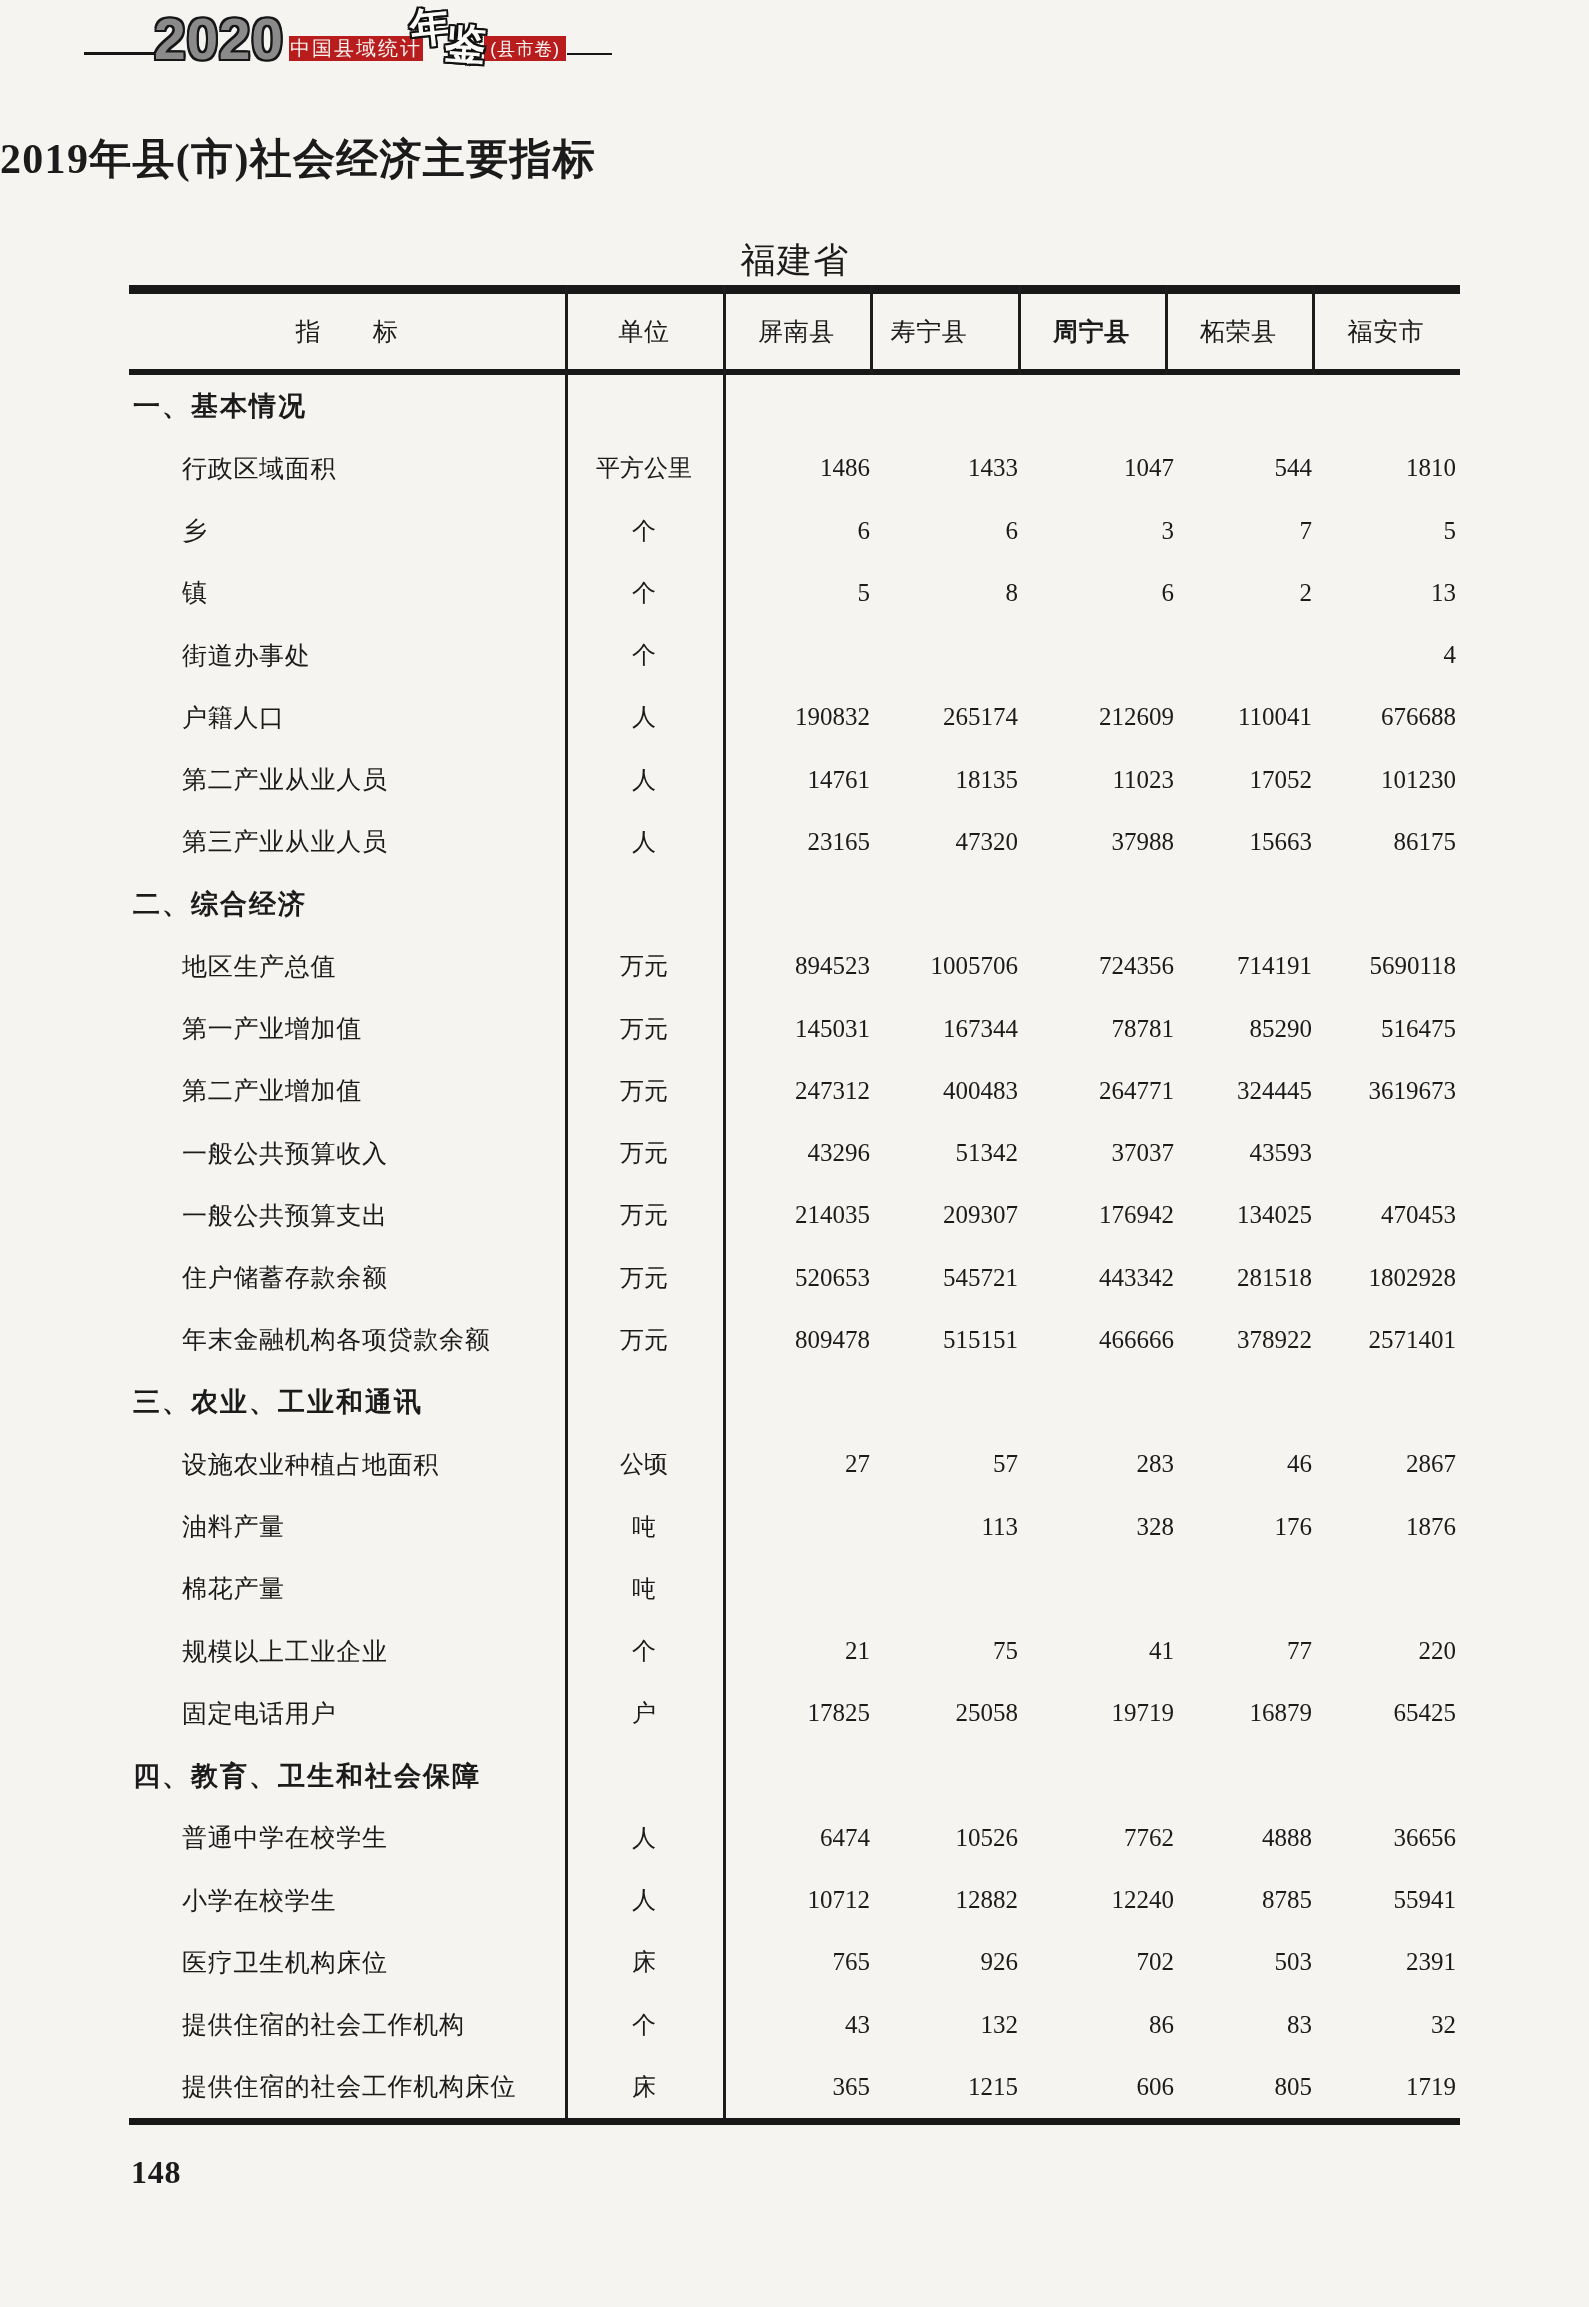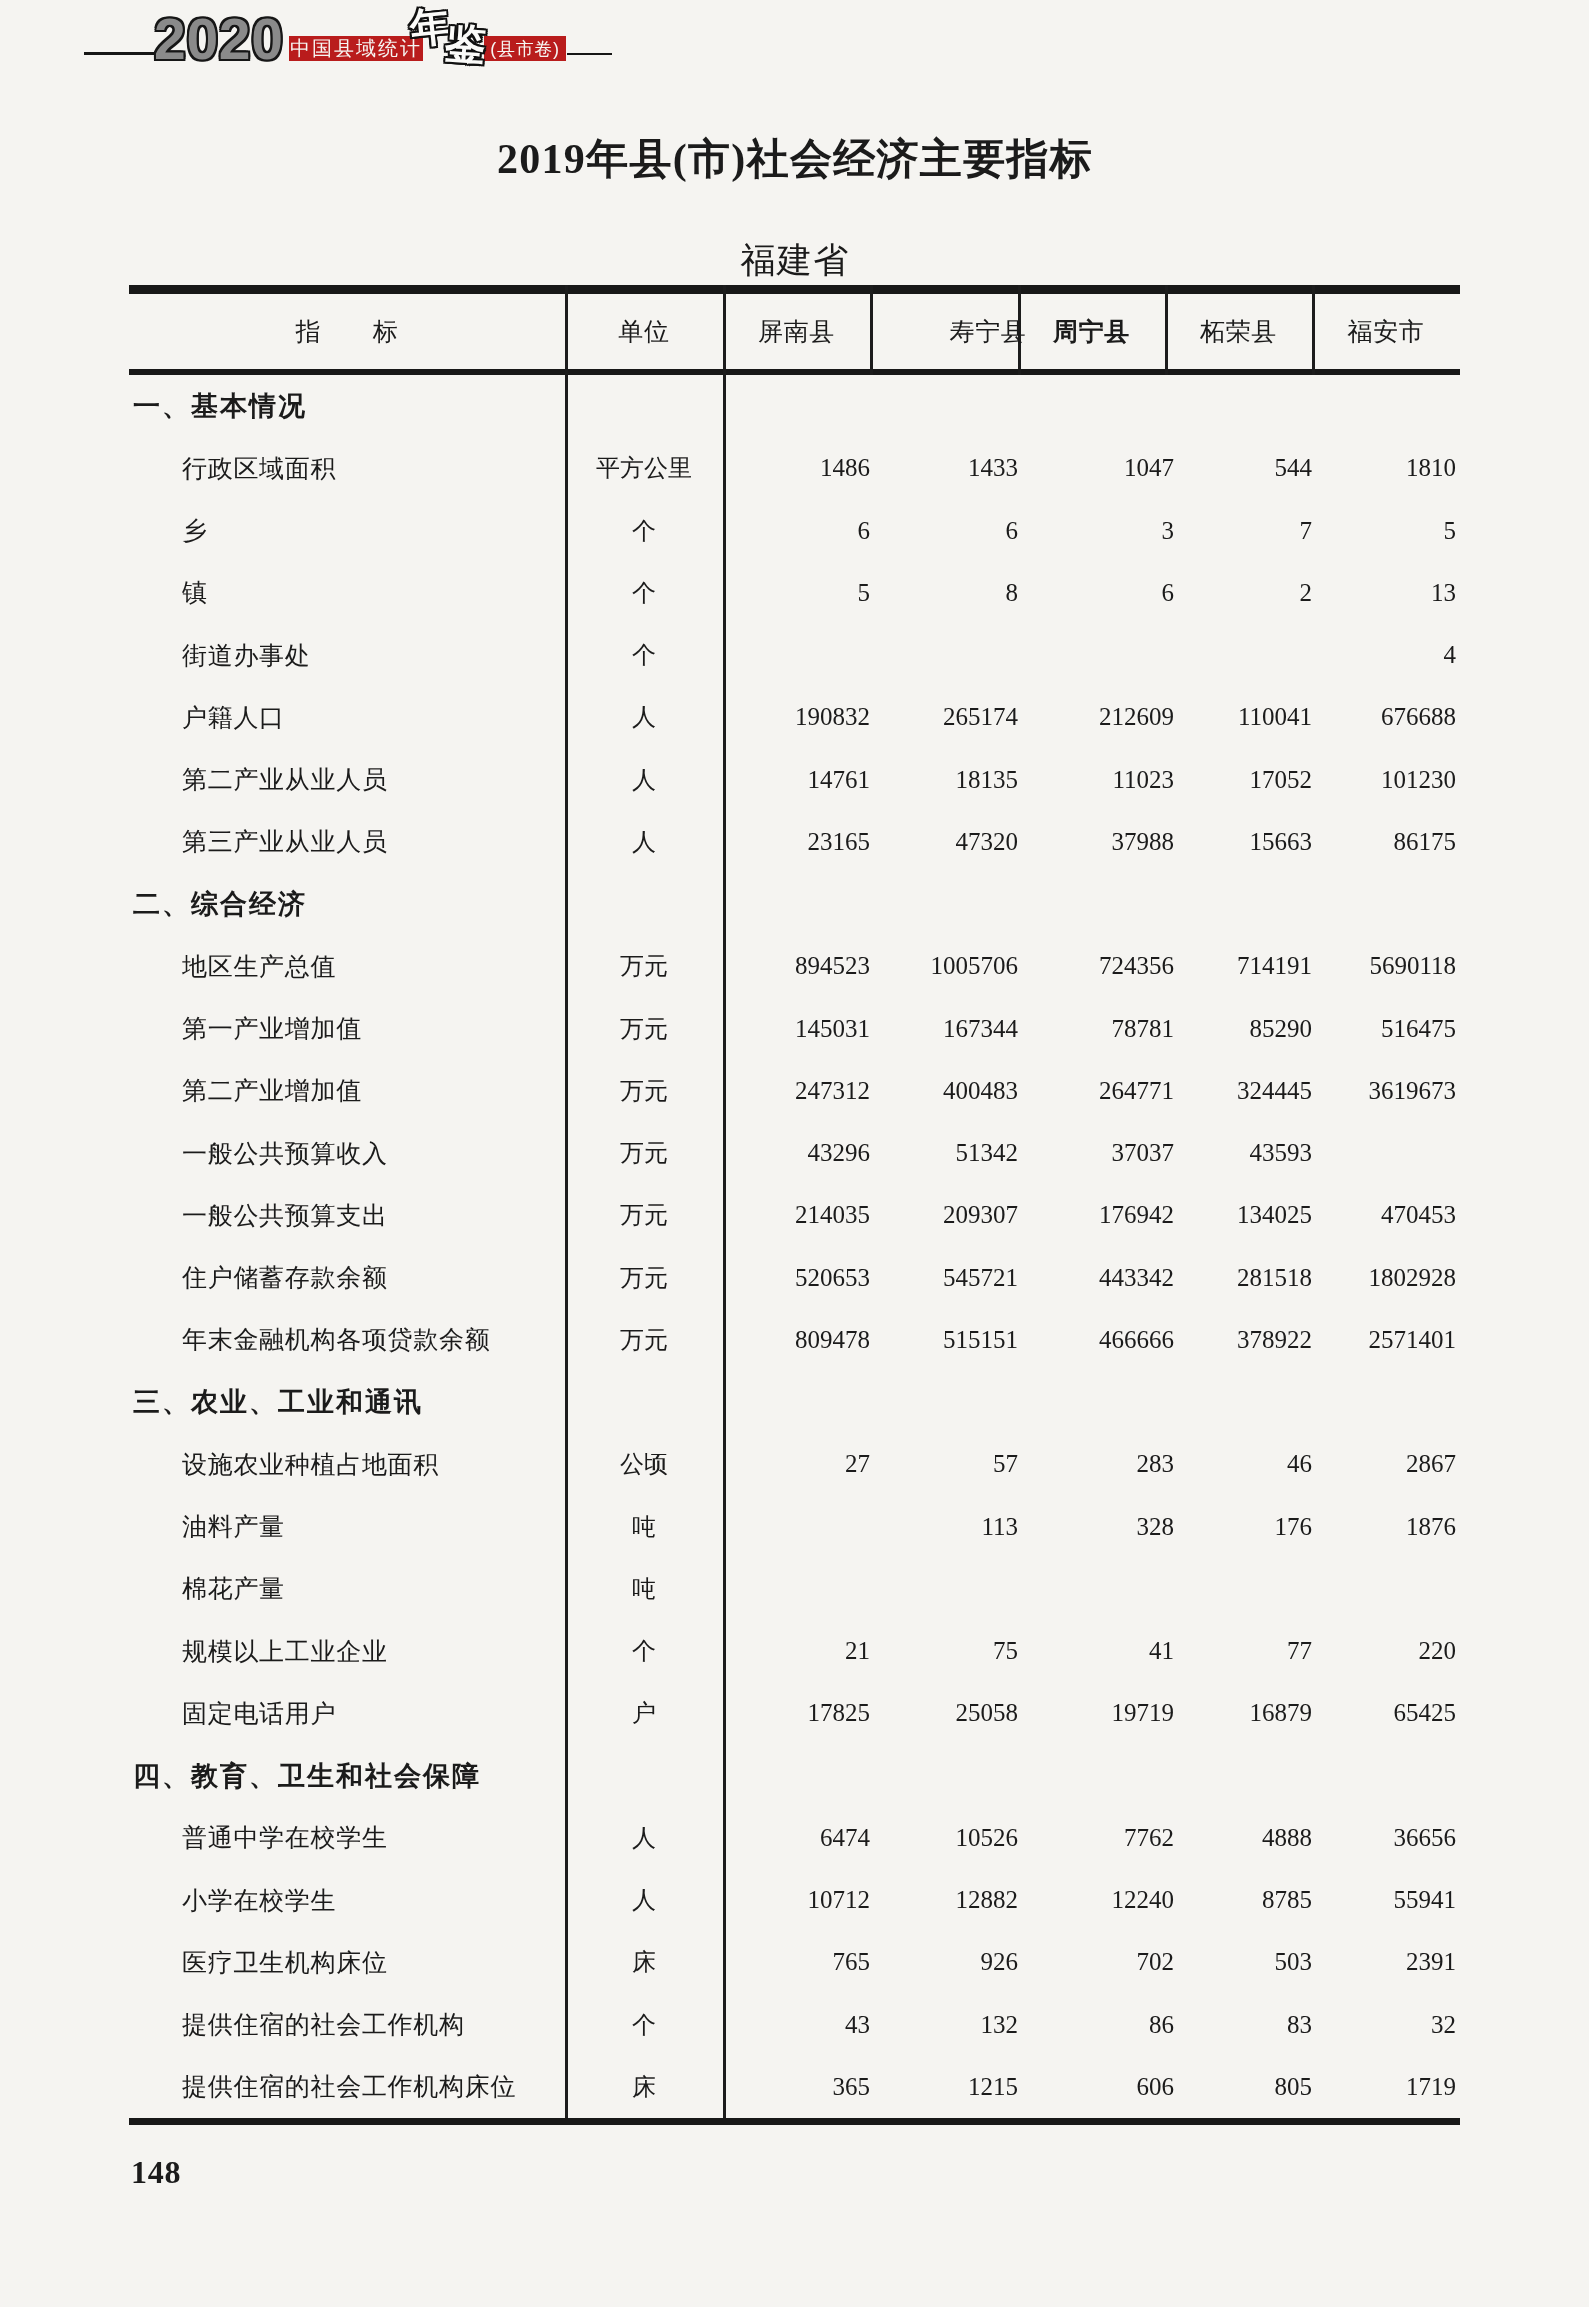--- a/index.html
+++ b/index.html
@@ -39,21 +39,21 @@
   .emblem span{
     display:block;font-size:41px;line-height:1;
     text-shadow:-2px -2px 0 #111,2px -2px 0 #111,-2px 2px 0 #111,2px 2px 0 #111,0 -2px 0 #111,0 2px 0 #111,-2px 0 0 #111,2px 0 0 #111;
   }
   .emblem .em1{transform:rotate(-6deg);}
   .emblem .em2{margin-left:-6.6px;margin-top:17px;transform:rotate(4deg);}
 
   
   .page-title{
     position:absolute;left:0;top:131px;width:100%;
-    text-align:center;font-size:42px;font-weight:700;letter-spacing:1.3px;
+    font-size:42px;font-weight:700;letter-spacing:1.3px;
   }
   .page-subtitle{
     position:absolute;left:0;top:237px;width:100%;
     text-align:center;font-size:35px;letter-spacing:1.3px;
   }
 
   
   .tframe{
     position:absolute;left:129px;top:285px;width:1331px;height:1839px;
   }
@@ -71,21 +71,21 @@
 
   
   .thead{position:absolute;left:0;top:8.6px;width:100%;height:75px;}
   .hcell{
     position:absolute;top:0;bottom:0;display:flex;align-items:center;justify-content:center;
     font-size:25px;letter-spacing:0.7px;
   }
   .h-ind{left:0;width:436px;}
   .h-unit{left:436px;width:158px;}
   .h-c0{left:594px;width:147px;}
-  .h-c1{left:782px;width:154px;text-align:right;}
+  .h-c1{left:723px;width:154px;text-align:right;}
   .h-c2{left:889px;width:147px;font-weight:bold;}
   .h-c3{left:1036px;width:147px;}
   .h-c4{left:1183px;width:148px;}
 
   
   .tbody{
     position:absolute;left:0;top:90px;width:100%;height:1743px;
     display:flex;flex-direction:column;
   }
   .trow{flex:1;position:relative;}

